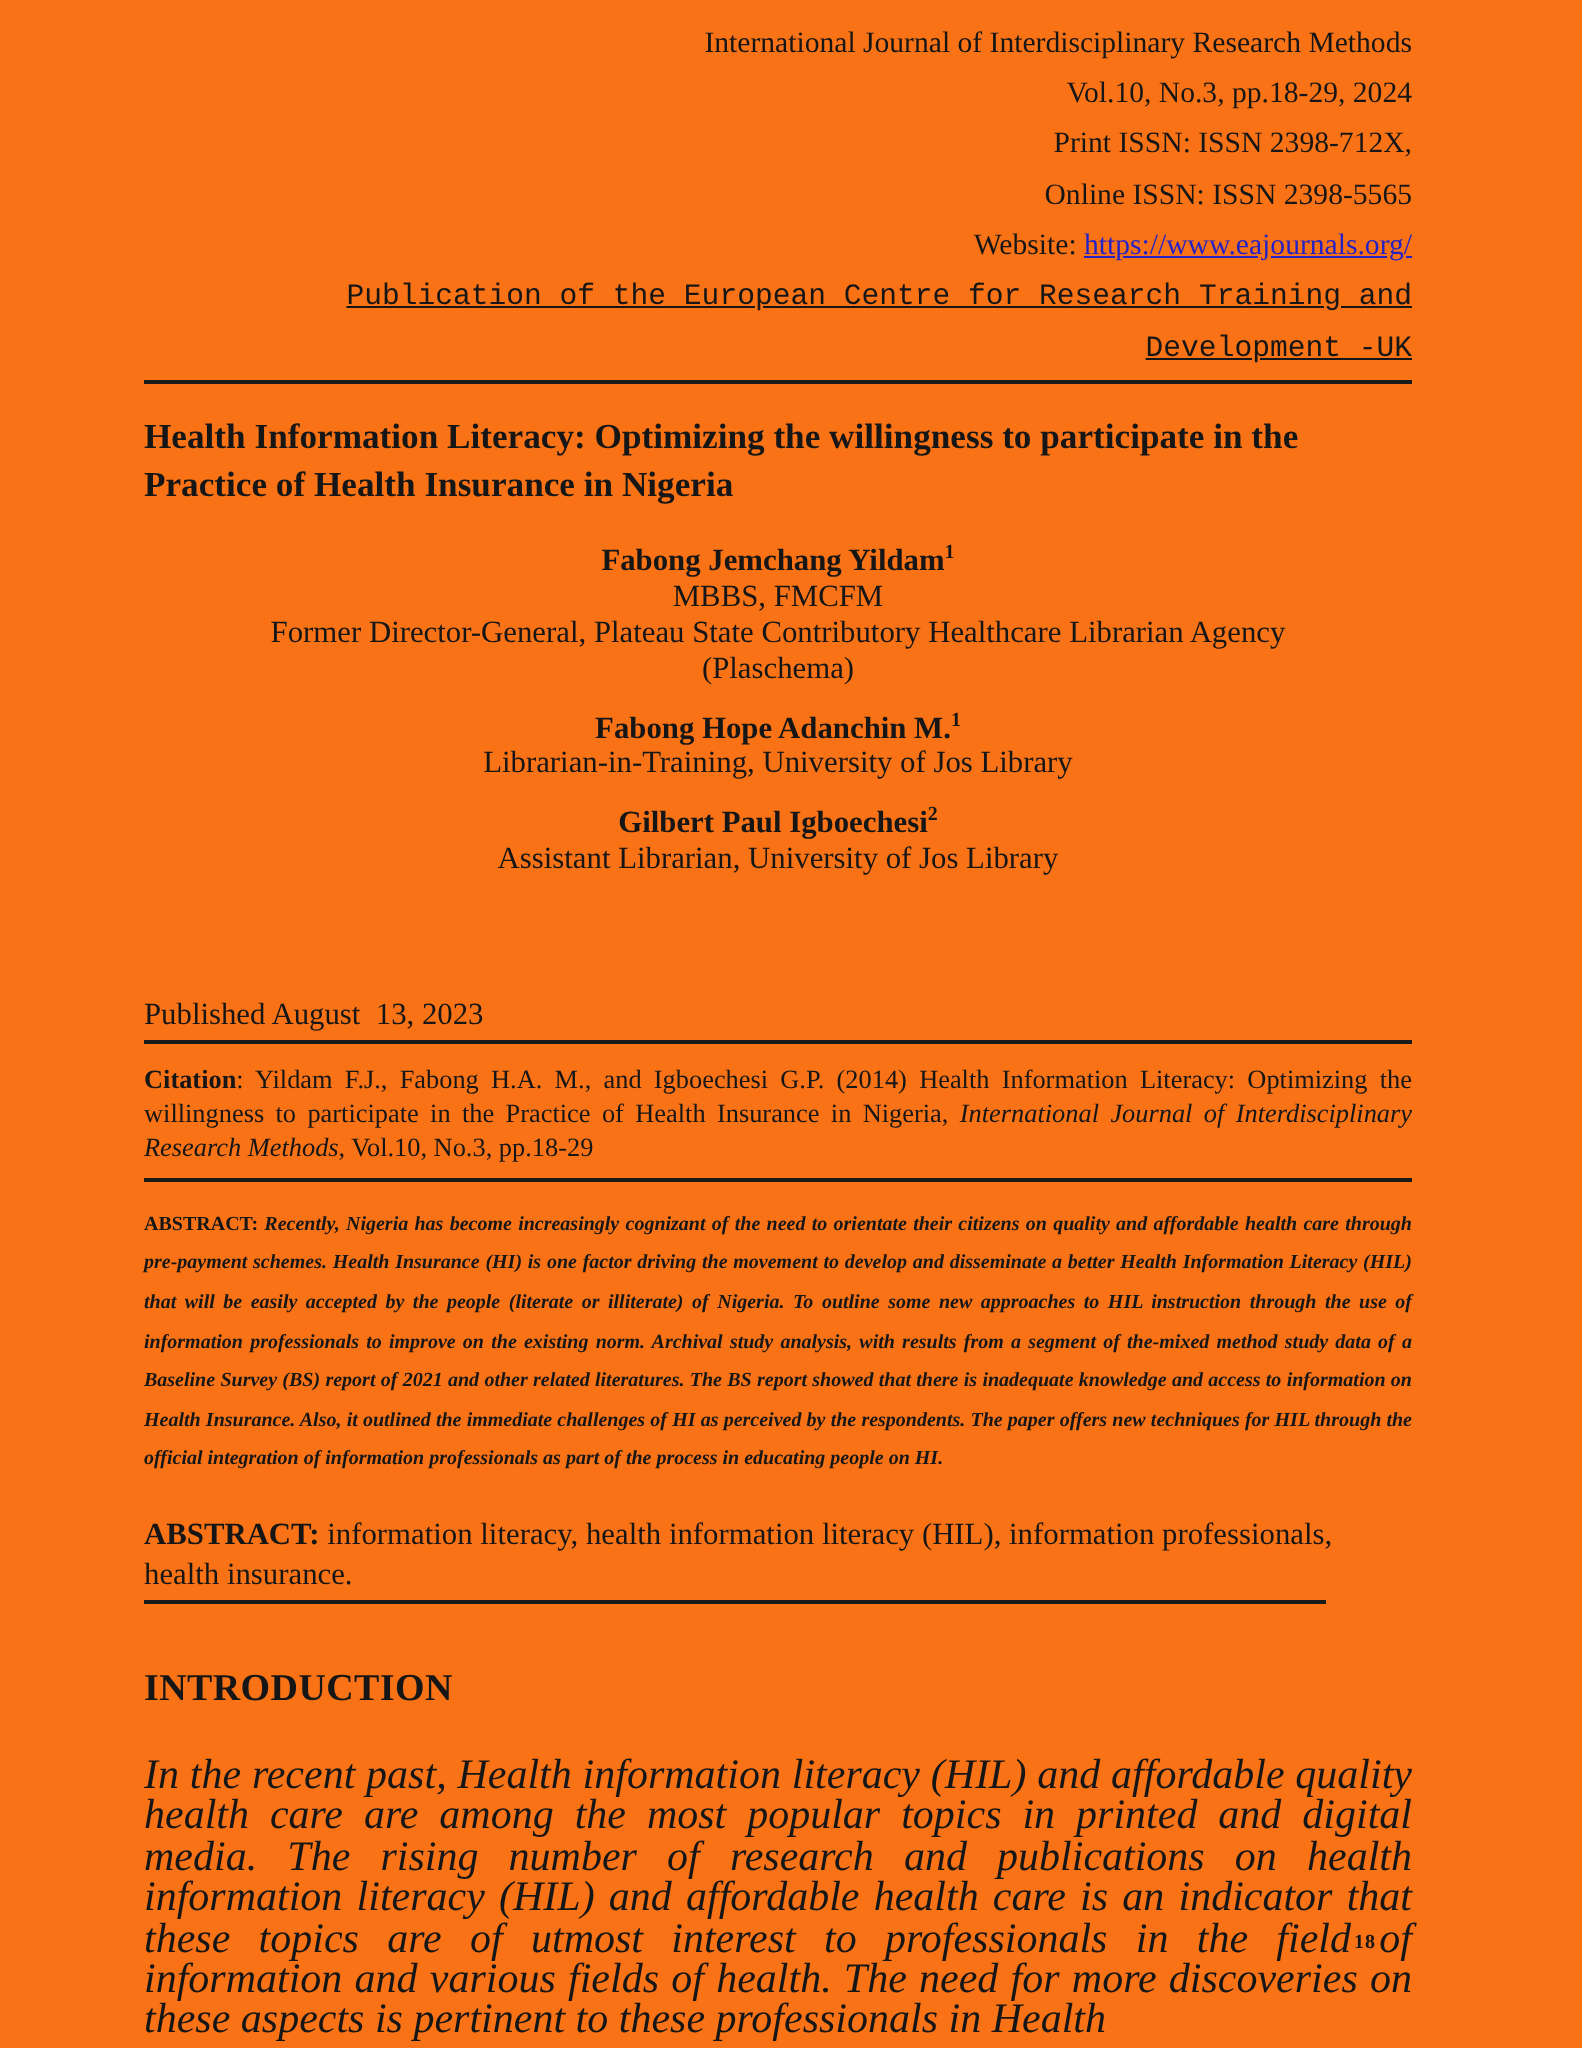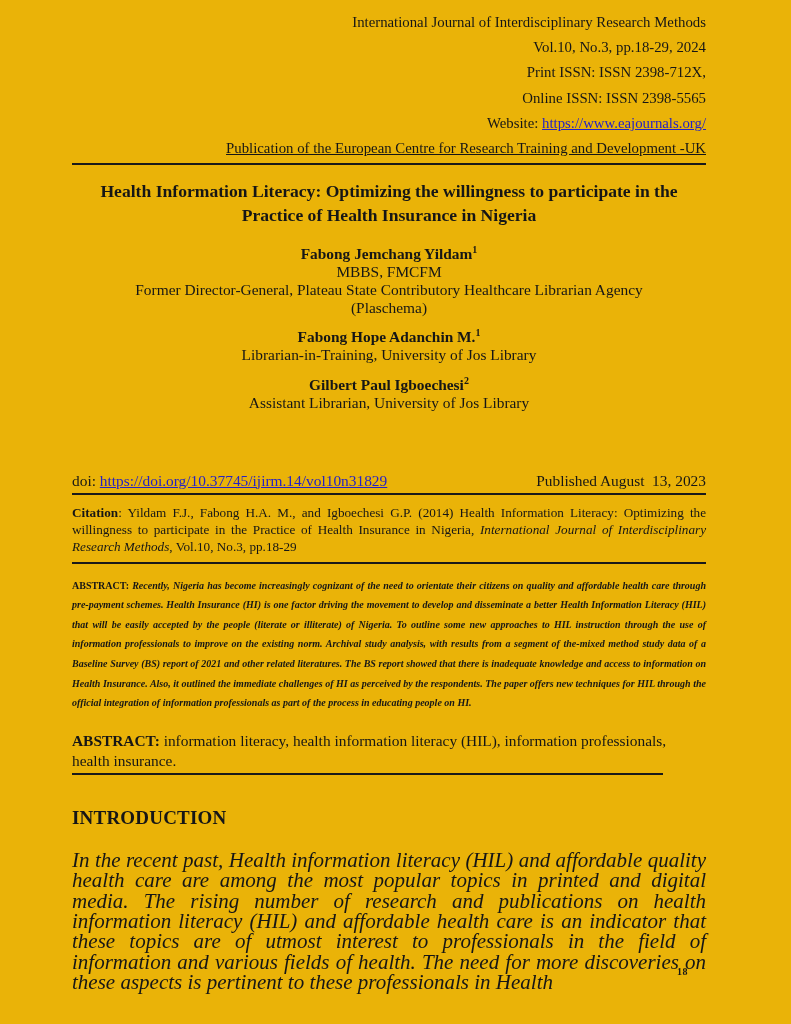--- a/index.html
+++ b/index.html
@@ -1,21 +1,21 @@
 <!DOCTYPE html>
 <html><head>
 <meta charset="utf-8">
 <style>
   html, body { margin: 0; padding: 0; background: #e8e8e8; }
   .page {
     position: relative;
     width: 791px;
     height: 1024px;
     margin: 0 auto;
-    background: #eab308;
+    background: #f97316;
     font-family: "Liberation Serif", "DejaVu Serif", serif;
     color: #161616;
     overflow: hidden;
   }
   .content {
     position: absolute;
     left: 72px;
     top: 0;
     width: 634px;
   }
@@ -23,33 +23,33 @@
   .journal-header {
     padding-top: 10px;
     text-align: right;
     font-size: 14.8px;
     line-height: 25.2px;
   }
   .pub-line {
     border-bottom: 2px solid #1a1a1a;
     padding-bottom: 2px;
   }
-  .u { text-decoration: underline; }
+  .u { text-decoration: underline; font-family: Liberation Mono, monospace; }
   a.link {
     color: #2522c5;
     text-decoration: underline;
     cursor: pointer;
   }
   
   .title {
     margin: 14px 0 0;
     font-size: 17.6px;
     line-height: 24px;
     font-weight: bold;
-    text-align: center;
+    text-align: left;
   }
   
   .authors {
     margin-top: 18px;
     text-align: center;
     font-size: 15.4px;
     line-height: 17.8px;
   }
   .author-group + .author-group { margin-top: 12px; }
   .author-name { font-weight: bold; }
@@ -148,21 +148,20 @@
         <div class="author-name"><span>Fabong Hope Adanchin M.</span><sup>1</sup></div>
         <div>Librarian-in-Training, University of Jos Library</div>
       </div>
       <div class="author-group">
         <div class="author-name"><span>Gilbert Paul Igboechesi</span><sup>2</sup></div>
         <div>Assistant Librarian, University of Jos Library</div>
       </div>
     </div>
 
     <div class="doi-row">
-      <div><span>doi: </span><a class="link">https://doi.org/10.37745/ijirm.14/vol10n31829</a></div>
       <div class="published">Published August  13, 2023</div>
     </div>
 
     <p class="citation"><b>Citation</b><span>: Yildam F.J., Fabong H.A. M., and Igboechesi G.P. (2014) Health Information Literacy: Optimizing the willingness to participate in the Practice of Health Insurance in Nigeria, </span><i>International Journal of Interdisciplinary Research Methods</i><span>, Vol.10, No.3, pp.18-29</span></p>
 
     <p class="abstract"><b class="abs-label">ABSTRACT:</b><span> Recently, Nigeria has become increasingly cognizant of the need to orientate their citizens on quality and affordable health care through pre-payment schemes. Health Insurance (HI) is one factor driving the movement to develop and disseminate a better Health Information Literacy (HIL) that will be easily accepted by the people (literate or illiterate) of Nigeria. To outline some new approaches to HIL instruction through the use of information professionals to improve on the existing norm. Archival study analysis, with results from a segment of the-mixed method study data of a Baseline Survey (BS) report of 2021 and other related literatures. The BS report showed that there is inadequate knowledge and access to information on Health Insurance. Also, it outlined the immediate challenges of HI as perceived by the respondents. The paper offers new techniques for HIL through the official integration of information professionals as part of the process in educating people on HI.</span></p>
 
     <div>
       <p class="keywords"><b>ABSTRACT:</b><span> information literacy, health information literacy (HIL), information professionals, health insurance.</span></p>
       <div class="keywords-rule"></div>

